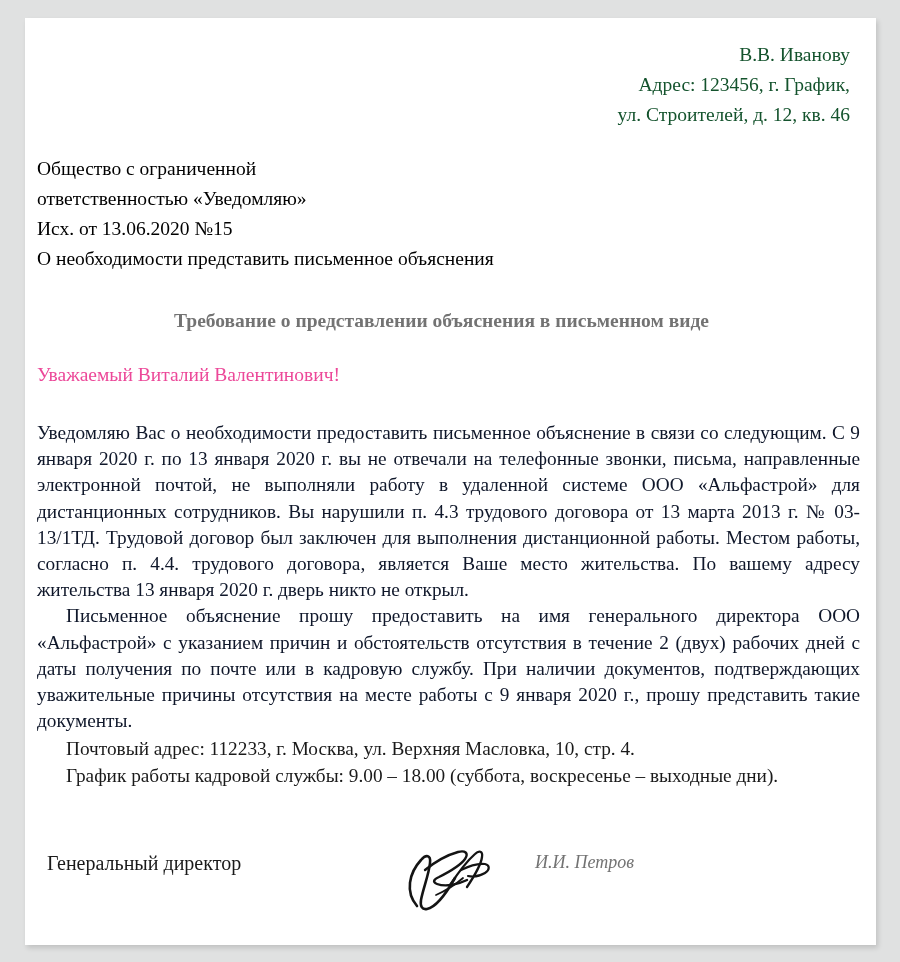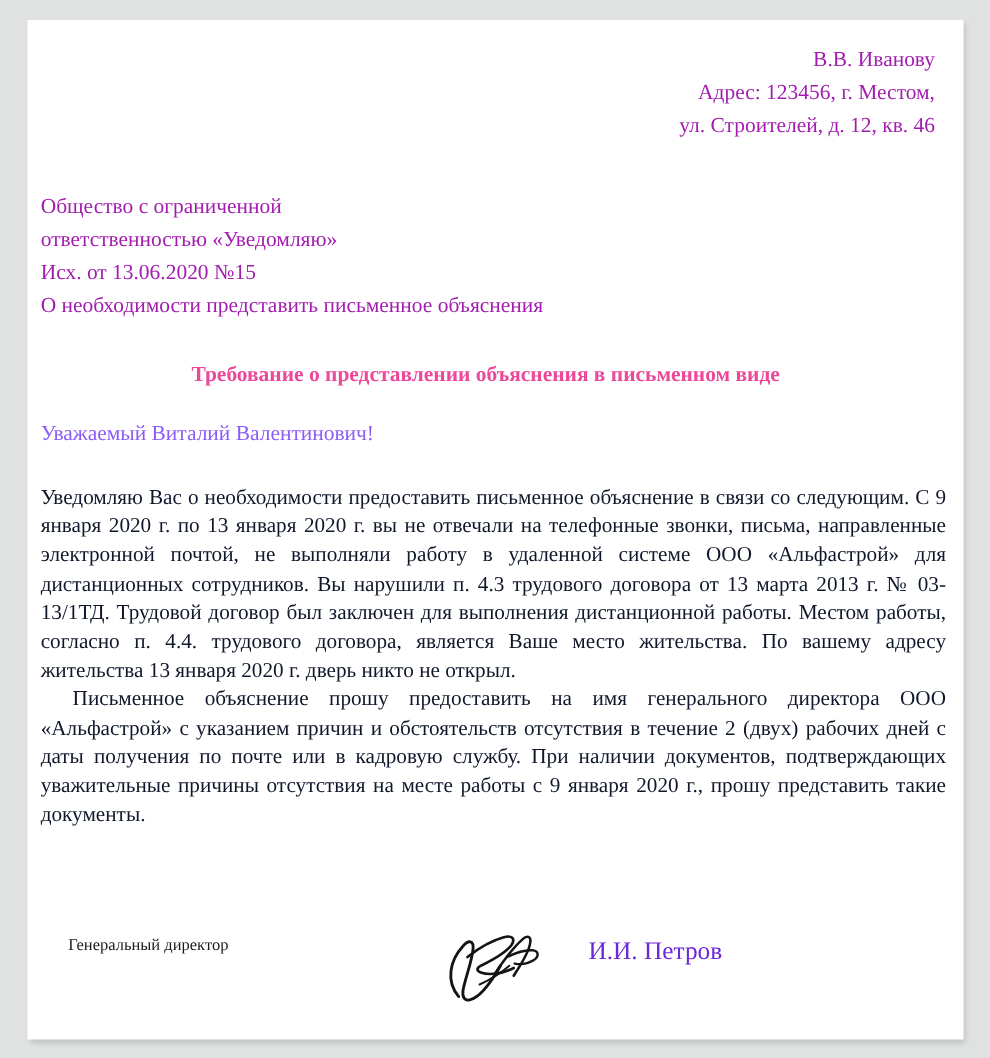--- a/index.html
+++ b/index.html
@@ -27,48 +27,48 @@
     position: absolute;
     left: 12px;
     right: 14px;
     top: 0;
     bottom: 0;
   }
   .addressee {
     text-align: right;
     font-size: 19.5px;
     line-height: 30px;
-    color: #a21caf;
+    color: #14532d;
     margin-top: 22px;
     margin-right: 12px;
   }
   .addressee div {
     white-space: nowrap;
   }
   .org-block {
-    margin-top: 44px;
+    margin-top: 24px;
     font-size: 19.5px;
     line-height: 30px;
-    color: #a21caf;
+    color: #000000;
   }
   .org-block div {
     white-space: nowrap;
   }
   .doc-title {
     margin-top: 36px;
     text-align: center;
     font-weight: bold;
     font-size: 19.5px;
-    color: #ec4899;
+    color: #737373;
     padding-right: 16px;
   }
   .greeting {
     margin-top: 32px;
     font-size: 19.5px;
-    color: #8b5cf6;
+    color: #ec4899;
   }
   .body-text {
     margin-top: 34px;
     font-size: 19.3px;
     line-height: 26.2px;
     color: #0f172a;
     text-align: justify;
     text-justify: inter-word;
     padding-right: 2px;
   }
@@ -90,68 +90,73 @@
   }
   .signature-row {
     position: absolute;
     left: 12px;
     right: 14px;
     top: 822px;
     height: 80px;
   }
   .sig-title {
     position: absolute;
-    left: 25px;
+    left: 10px;
     top: 12px;
-    font-size: 15px;
+    font-size: 20px;
     color: #1a1a1a;
   }
   .sig-mark {
     position: absolute;
     left: 358px;
     top: 0px;
     width: 110px;
     height: 74px;
   }
   .sig-name {
     position: absolute;
     left: 498px;
     top: 12px;
-    font-size: 23px;
-    color: #6d28d9;
+    font-size: 18px;
+    color: #737373;
+    font-style: italic;
   }
 </style>
 </head>
 <body>
 
 <div id="page">
   <div class="inner">
 
     <div class="addressee">
       <div>В.В. Иванову</div>
-      <div>Адрес: 123456, г. Местом,</div>
+      <div>Адрес: 123456, г. График,</div>
       <div>ул. Строителей, д. 12, кв. 46</div>
     </div>
 
     <div class="org-block">
       <div>Общество с ограниченной</div>
       <div>ответственностью «Уведомляю»</div>
       <div>Исх. от 13.06.2020 №15</div>
       <div>О необходимости представить письменное объяснения</div>
     </div>
 
     <div class="doc-title">Требование о представлении объяснения в письменном виде</div>
 
     <div class="greeting">Уважаемый Виталий Валентинович!</div>
 
     <div class="body-text">
       <p>Уведомляю Вас о необходимости предоставить письменное объяснение в связи со следующим. С 9 января 2020 г. по 13 января 2020 г. вы не отвечали на телефонные звонки, письма, направленные электронной почтой, не выполняли работу в удаленной системе ООО «Альфастрой» для дистанционных сотрудников. Вы нарушили п. 4.3 трудового договора от 13 марта 2013 г. № 03-13/1ТД. Трудовой договор был заключен для выполнения дистанционной работы. Местом работы, согласно п. 4.4. трудового договора, является Ваше место жительства. По вашему адресу жительства 13 января 2020 г. дверь никто не открыл.</p>
       <p class="indent">Письменное объяснение прошу предоставить на имя генерального директора ООО «Альфастрой» с указанием причин и обстоятельств отсутствия в течение 2 (двух) рабочих дней с даты получения по почте или в кадровую службу. При наличии документов, подтверждающих уважительные причины отсутствия на месте работы с 9 января 2020 г., прошу представить такие документы.</p>
     </div>
 
+    <div class="tail-lines">
+      <div>Почтовый адрес: 112233, г. Москва, ул. Верхняя Масловка, 10, стр. 4.</div>
+      <div>График работы кадровой службы: 9.00 – 18.00 (суббота, воскресенье – выходные дни).</div>
+    </div>
 
   </div>
 
   <div class="signature-row">
     <div class="sig-title">Генеральный директор</div>
     <div class="sig-mark">
       <svg viewBox="0 0 110 74" width="110" height="74" aria-hidden="true">
         <g fill="none" stroke="#141414" stroke-linecap="round" stroke-linejoin="round">
           <path d="M22 66 C10 52, 14 33, 26 20 C31 14, 36 15, 35 23 C34 34, 28 49, 26 60 C25 66, 27 70, 32 69 C42 67, 52 52, 60 38" stroke-width="2.6"></path>
           <path d="M30 30 C40 22, 52 15, 63 12 C70 10, 74 13, 70 19 C65 26, 52 33, 44 37 C39 39, 37 42, 42 44 C50 47, 62 45, 72 40" stroke-width="2.4"></path>

